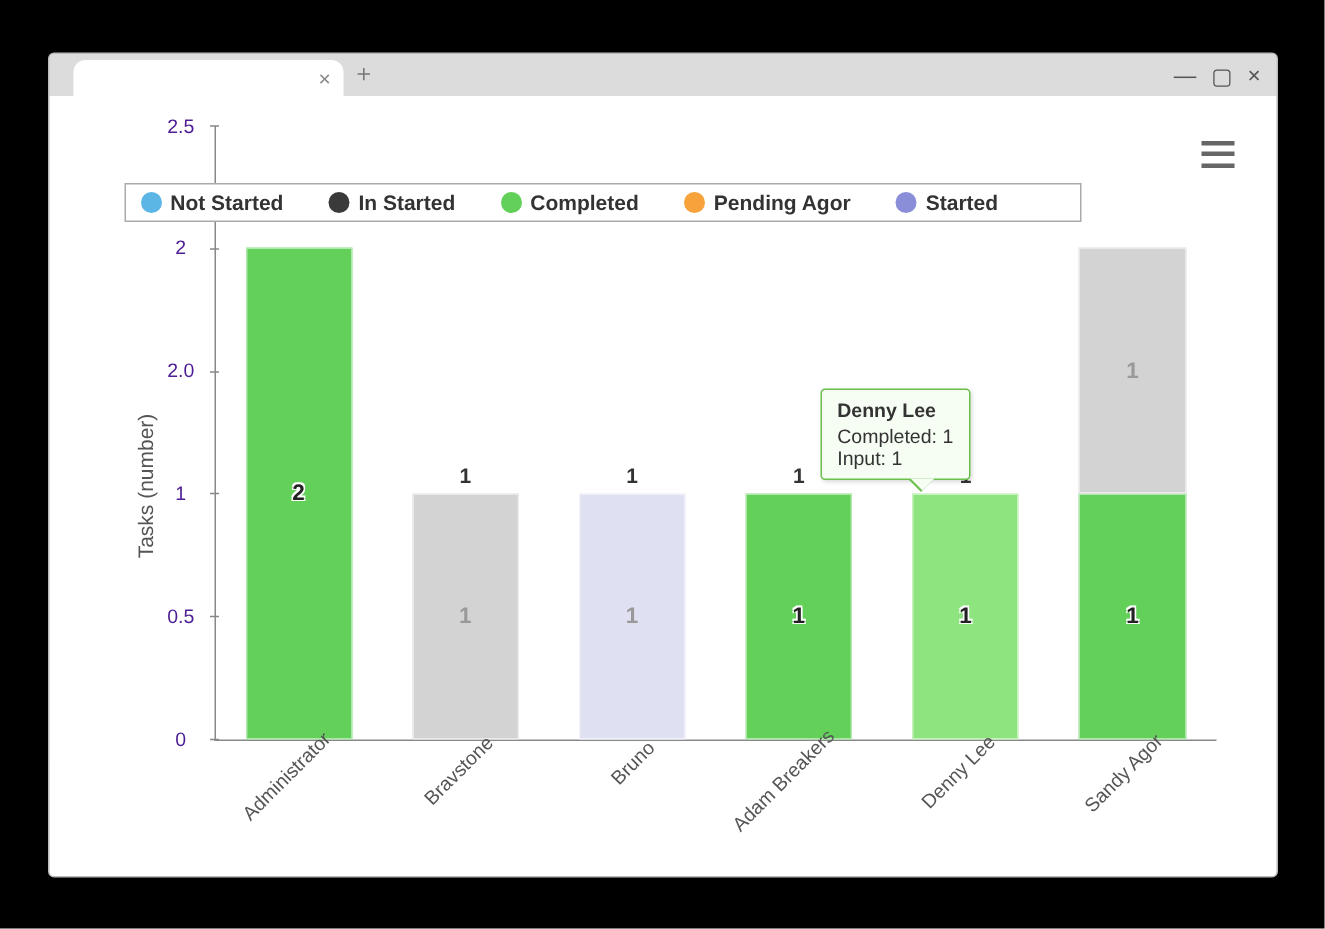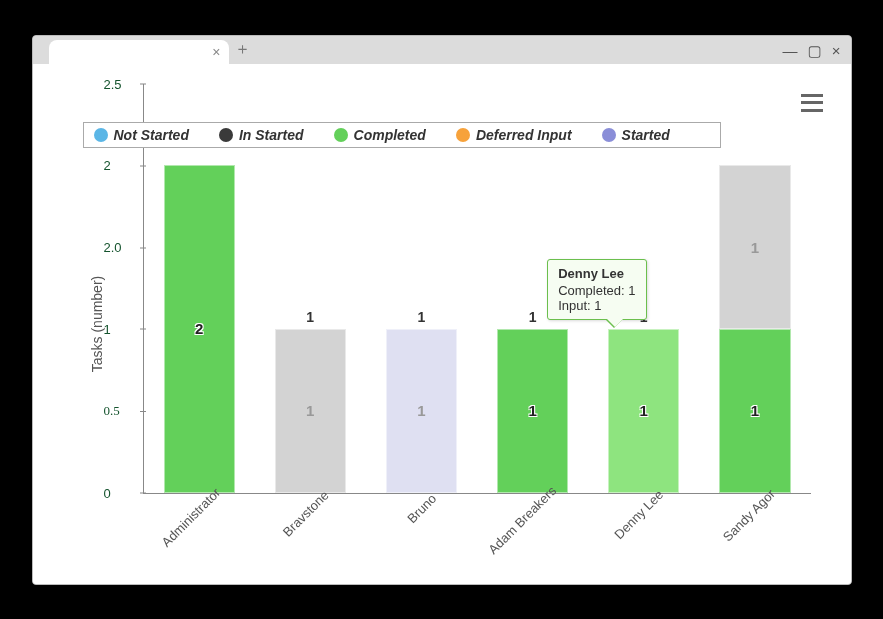--- a/index.html
+++ b/index.html
@@ -86,23 +86,23 @@
     right: 30px;
     top: 10px;
     bottom: 80px;
     border-left: 1px solid #888;
     border-bottom: 1px solid #888;
   }
   .ytick {
     position: absolute;
     left: -40px;
     width: 34px;
-    text-align: left;
+    text-align: center;
     font-size: 13px;
-    color: #14532d;
+    color: #4c1d95;
     transform: translateY(-50%);
   }
   .ytick::after {
     content: "";
     position: absolute;
     right: -8px;
     top: 50%;
     width: 6px;
     border-top: 1px solid #888;
   }
@@ -115,21 +115,21 @@
     background: #fff;
     border: 1px solid #aaa;
     padding: 4px 10px;
     display: flex;
     flex-wrap: wrap;
     gap: 4px 30px;
     font-size: 14px;
     font-weight: bold;
     color: #333;
   }
-  .legend-item { display: flex; align-items: center; gap: 6px; cursor: pointer; font-style: italic; }
+  .legend-item { display: flex; align-items: center; gap: 6px; cursor: pointer; }
   .swatch { width: 14px; height: 14px; border-radius: 50%; }
   .bars {
     position: absolute;
     left: 0; right: 0; bottom: 0; top: 0;
     display: flex;
     align-items: flex-end;
   }
   .bar-slot {
     flex: 1;
     height: 100%;
@@ -241,21 +241,21 @@
           <div class="legend-item">
             <span class="swatch" style="background: rgb(58, 58, 58);"></span>
             <span>In Started</span>
           </div>
           <div class="legend-item">
             <span class="swatch" style="background: rgb(99, 208, 90);"></span>
             <span>Completed</span>
           </div>
           <div class="legend-item">
             <span class="swatch" style="background: rgb(247, 162, 59);"></span>
-            <span>Deferred Input</span>
+            <span>Pending Agor</span>
           </div>
           <div class="legend-item">
             <span class="swatch" style="background: rgb(138, 142, 216);"></span>
             <span>Started</span>
           </div>
         </div>
 
       <div class="plot">
         <div class="bars">
             <div class="bar-slot">
@@ -308,21 +308,21 @@
                   <span class="seg-label">1</span>
                 </div>
                 <div class="segment" style="bottom: 50%; height: 50%; background: rgb(211, 211, 211);">
                   <span class="seg-label" style="color: rgb(153, 153, 153); text-shadow: none;">1</span>
                 </div>
               </div>
               <div class="xlabel">Sandy Agor</div>
             </div>
           </div>
       <div class="ytick" style="top: 100%;">0</div>
-          <div class="ytick" style="top: 80%; font-family: Liberation Serif, serif;">0.5</div>
+          <div class="ytick" style="top: 80%;">0.5</div>
           <div class="ytick" style="top: 60%;">1</div>
           <div class="ytick" style="top: 40%;">2.0</div>
           <div class="ytick" style="top: 20%;">2</div>
           <div class="ytick" style="top: 0%;">2.5</div>
         </div>
 
       <div class="tooltip" style="display: block; left: 504.667px; top: 185.4px;">
         <div class="tt-title">Denny Lee</div>
         <div>
           <span>Completed</span>: <span>1</span>

